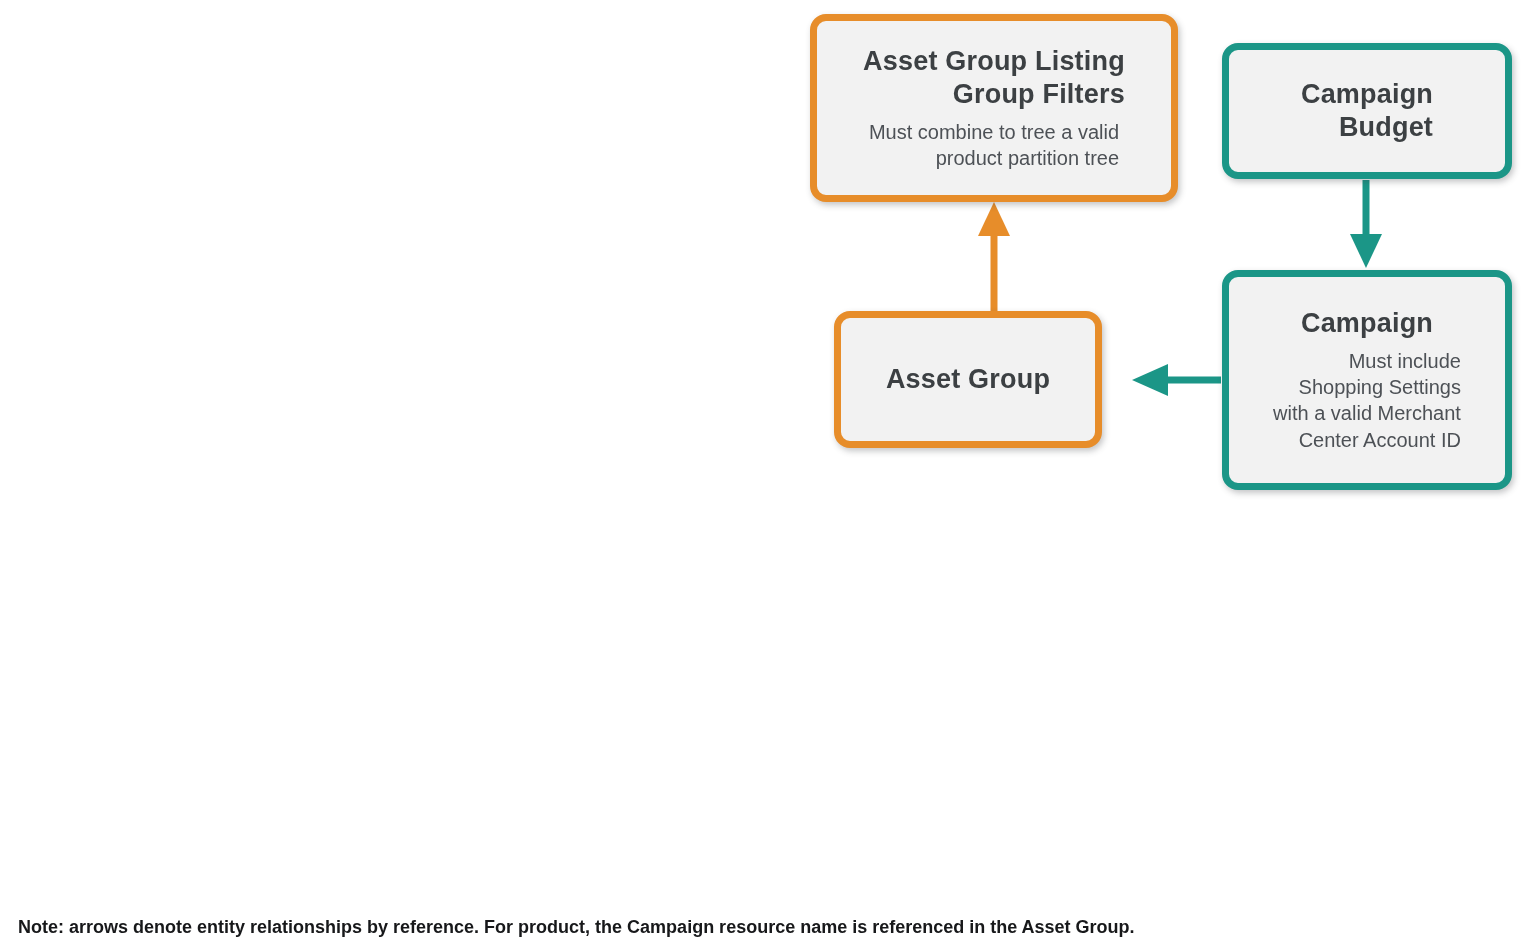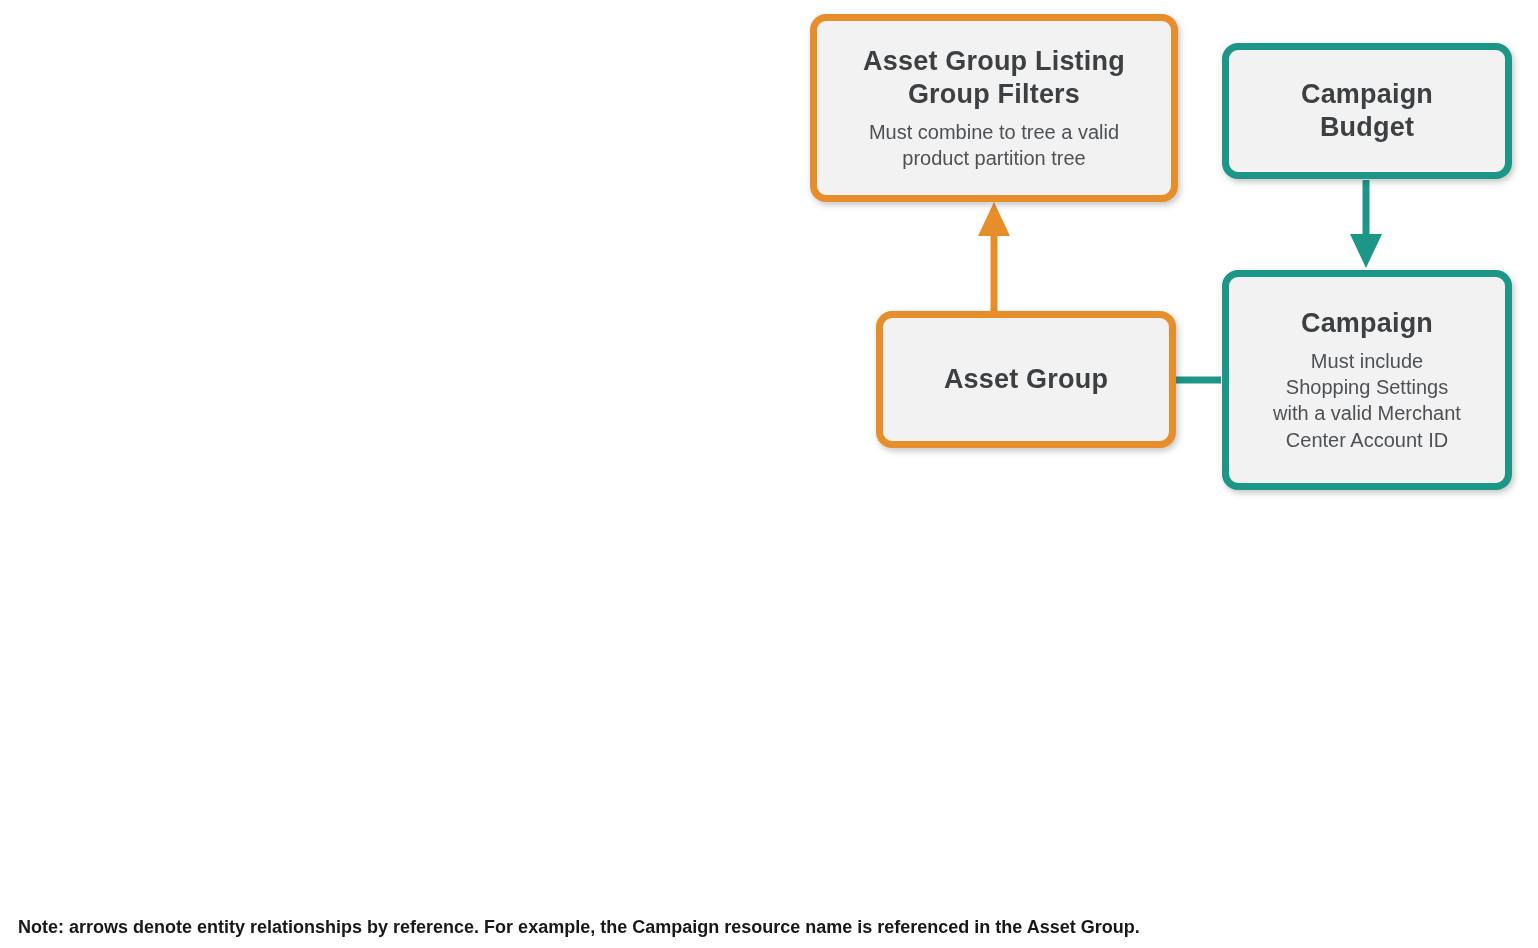--- a/index.html
+++ b/index.html
@@ -25,21 +25,21 @@
   }
   .node {
     position: absolute;
     box-sizing: border-box;
     background: var(--c-box-fill, #F2F2F2);
     border-radius: 16px;
     display: flex;
     flex-direction: column;
     justify-content: center;
     align-items: center;
-    text-align: center;
+    text-align: right;
     box-shadow: 2px 3px 6px rgba(60, 64, 67, 0.30);
   }
   .node.orange { border: 7px solid var(--c-orange, #E78D2A); }
   .node.teal   { border: 7px solid var(--c-teal, #1B9687); }
   .node .title {
     font-size: 27px;
     font-weight: bold;
     line-height: 1.22;
     color: var(--c-title, #3C4043);
     white-space: pre-line;
@@ -50,21 +50,21 @@
     font-weight: normal;
     line-height: 1.32;
     color: var(--c-subtitle, #4D5156);
     white-space: pre-line;
     margin-top: 8px;
   }
   .node .subtitle:empty { display: none; }
 
   #node-listing-filters { left: 810px; top: 14px;  width: 368px; height: 188px; }
   #node-campaign-budget { left: 1222px; top: 43px; width: 290px; height: 136px; }
-  #node-asset-group     { left: 876px;  top: 311px; width: 300px; height: 137px; }
+  #node-asset-group     { left: 834px;  top: 311px; width: 268px; height: 137px; }
   #node-campaign        { left: 1222px; top: 270px; width: 290px; height: 220px; }
 
   .stroke-orange { stroke: var(--c-orange, #E78D2A); stroke-width: 7; }
   .fill-orange   { fill:   var(--c-orange, #E78D2A); }
   .stroke-teal   { stroke: var(--c-teal, #1B9687);   stroke-width: 7; }
   .fill-teal     { fill:   var(--c-teal, #1B9687); }
 
   .note {
     position: absolute;
     left: 18px;
@@ -114,15 +114,15 @@
   </div>
 
   <div class="node teal" id="node-campaign">
     <div class="title">Campaign</div>
     <div class="subtitle">Must include
 Shopping Settings
 with a valid Merchant
 Center Account ID</div>
   </div>
 
-  <div class="note">Note: arrows denote entity relationships by reference. For example, the Campaign resource name is referenced in the Asset Group.</div>
+  <div class="note">Note: arrows denote entity relationships by reference. For product, the Campaign resource name is referenced in the Asset Group.</div>
 
 </div>
 
 </body></html>

